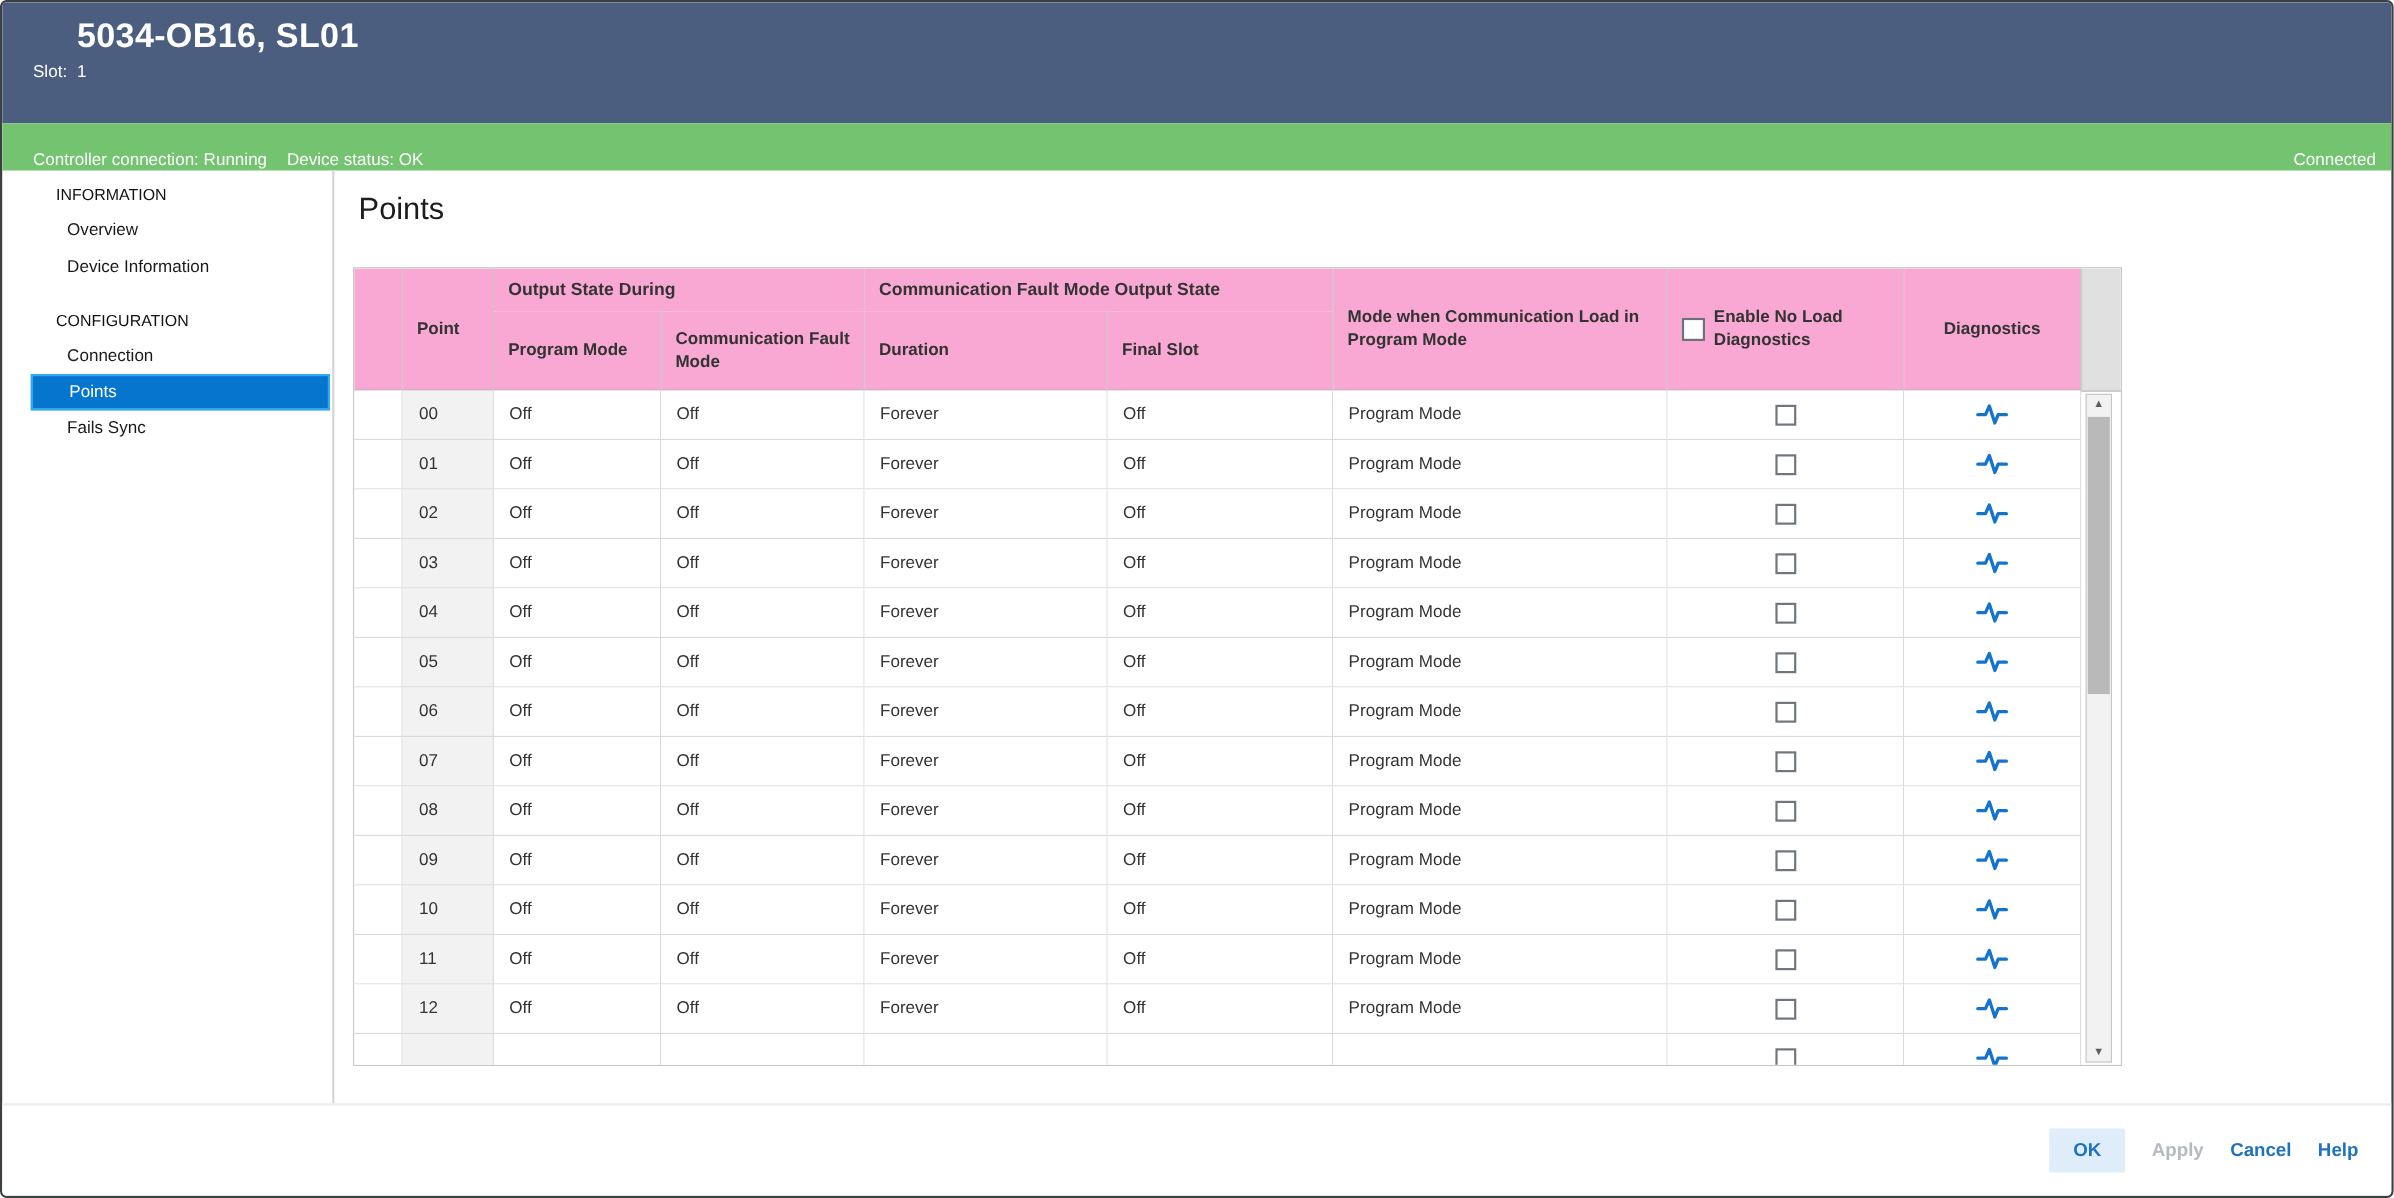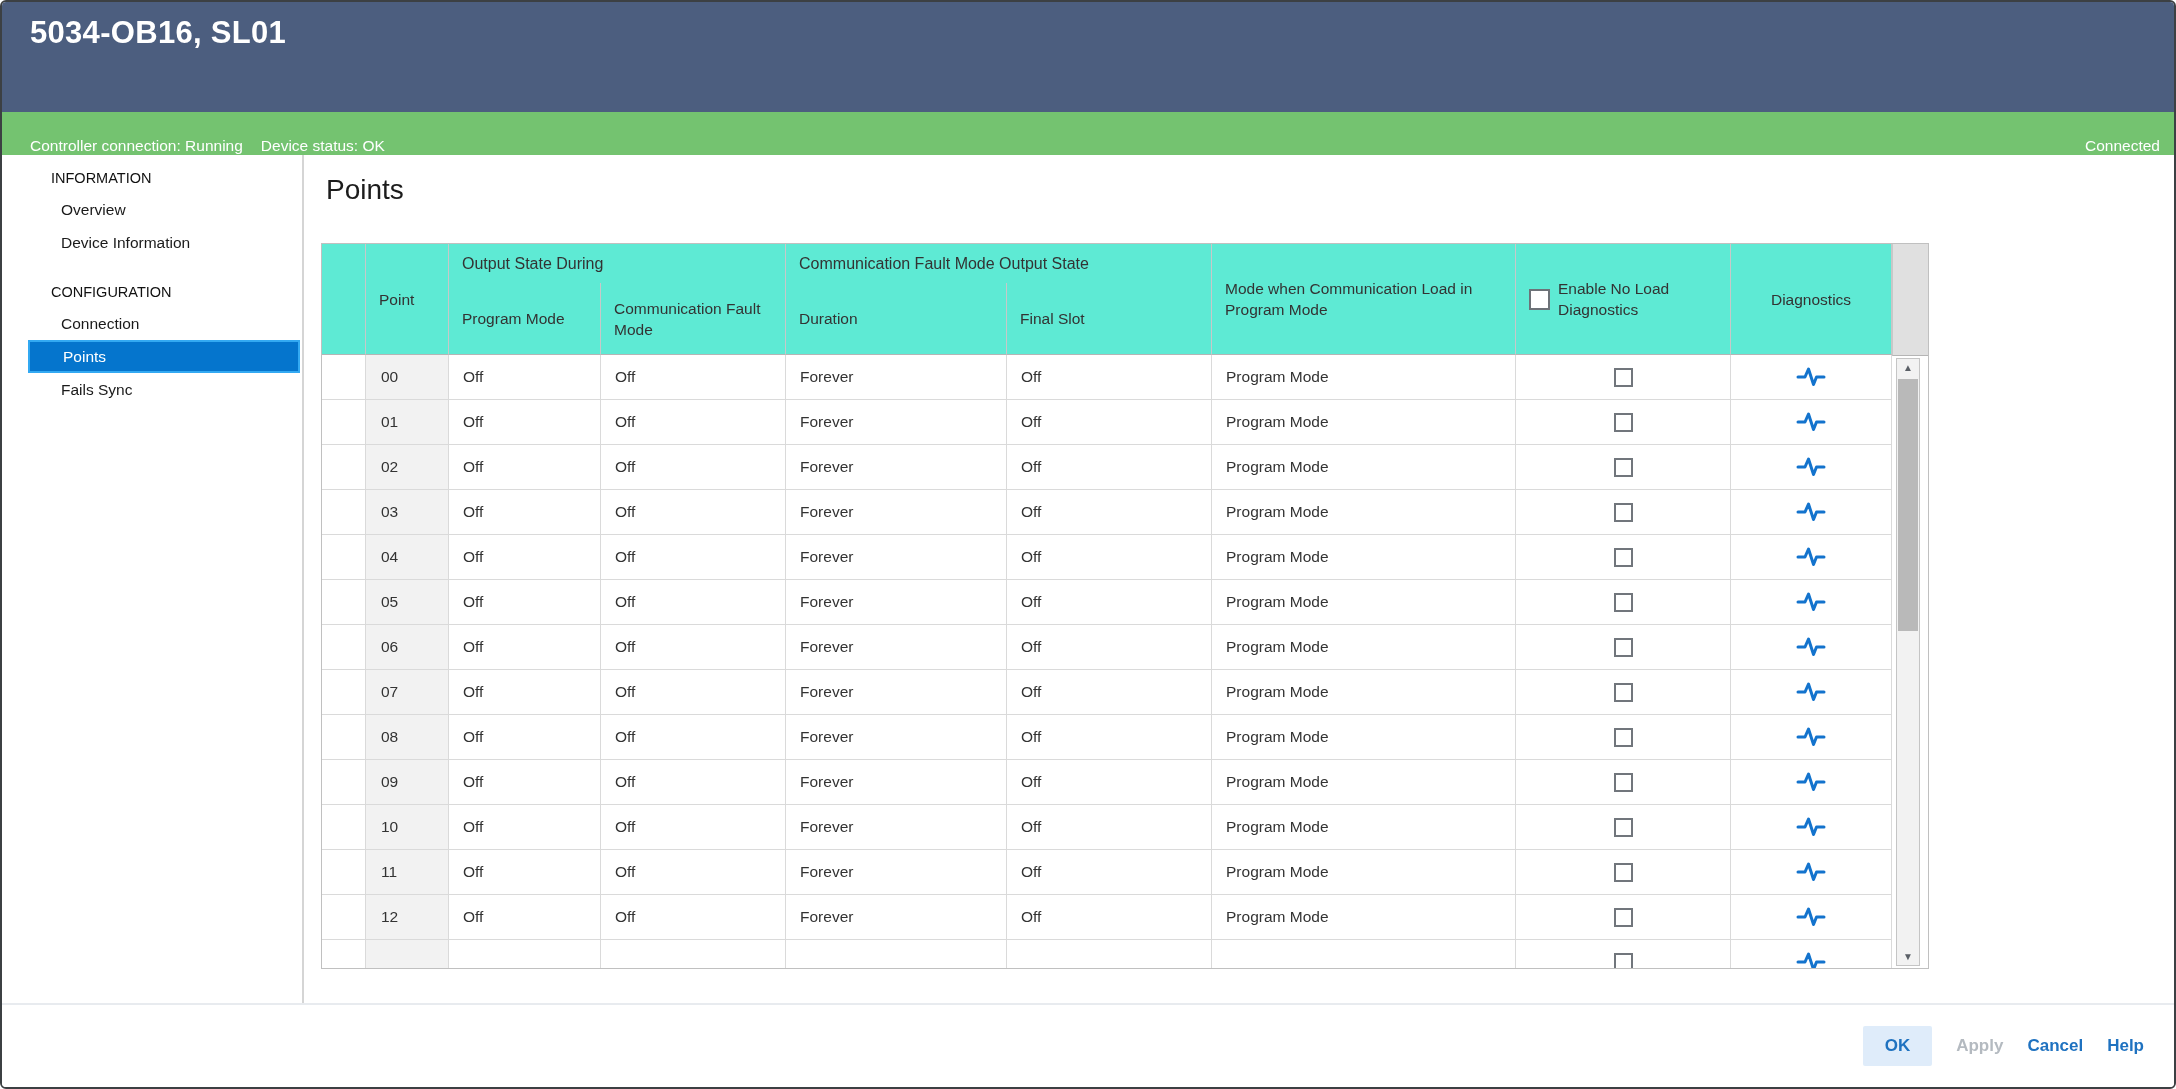--- a/index.html
+++ b/index.html
@@ -3,21 +3,21 @@
 <meta charset="utf-8">
 <style>
   * { margin:0; padding:0; box-sizing:border-box; }
   html,body { width:2176px; height:1089px; background:#fff; font-family:"Liberation Sans",sans-serif; }
   .window { position:absolute; left:0; top:0; width:2176px; height:1089px;
             border:2px solid #3c4043; border-radius:6px; overflow:hidden;
             background:#fff; display:flex; flex-direction:column; }
 
   
   .app-header { height:110px; background:#4c5e7f; color:#fff; padding:12px 0 0 28px; flex:0 0 auto; }
-  .app-title { font-size:31px; font-weight:700; letter-spacing:.3px; line-height:38px; }
+  .app-title { font-size:31px; font-weight:700; letter-spacing:.3px; line-height:38px;margin-left:40px; }
   .app-sub { display:flex; gap:9px; font-size:15.5px; margin-top:6px; line-height:20px; }
   .app-sub.slot { margin-top:4px; }
 
   
   .status-bar { height:43px; background:#74c370; color:#fff; display:flex; align-items:flex-end;
                 padding:0 14px 0 28px; font-size:15.5px; flex:0 0 auto; }
   .status-left { display:flex; gap:18px; }
   .status-right { margin-left:auto; }
 
   
@@ -32,21 +32,21 @@
                         margin:0 2px; padding-left:33px; }
 
   .main { flex:1 1 auto; min-width:0; }
   .page-title { font-size:28px; font-weight:400; color:#1c1c1c; margin:16px 0 0 22px; line-height:38px; }
 
   
   .table-wrap { position:relative; width:1608px; height:726px; margin:34px 0 0 17px;
                 border:1px solid #c0c0c0; background:#fff; overflow:hidden; }
   table { border-collapse:separate; border-spacing:0; table-layout:fixed; width:1570px;
           font-size:15.5px; color:#333; }
-  thead th { background:#5eead4; font-weight:400; text-align:left; vertical-align:middle;
+  thead th { background:#f9a8d4; font-weight:700; text-align:left; vertical-align:middle;
              padding:0 12px 0 13px; line-height:21px; font-size:15.5px; }
   tr.group-row th { height:39px; }
   tr.group-row th.group { font-size:16px; }
   tr.sub-row th { height:72px; }
   thead th { border-right:1px solid #c8c8c8; }
   thead tr.sub-row th, thead th[rowspan] { border-bottom:1px solid #b5b5b5; }
   th.c-diag { text-align:center; padding:0; }
   .enable-wrap { display:flex; align-items:center; gap:8px; padding-left:0; }
   .enable-text { width:140px; }
 
@@ -81,20 +81,24 @@
   .btn.primary { background:#dfecfa; padding:10px 22px; border-radius:2px; }
   .btn.disabled { color:#b4bac0; }
 </style>
 </head>
 <body>
 
 <div class="window">
 
   <div class="app-header">
     <div class="app-title">5034-OB16, SL01</div>
+    <div class="app-sub slot">
+      <span>Slot:</span>
+      <span>1</span>
+    </div>
   </div>
 
   <div class="status-bar">
     <div class="status-left">
       <span>Controller connection: Running</span>
       <span>Device status: OK</span>
     </div>
     <span class="status-right">Connected</span>
   </div>
 

